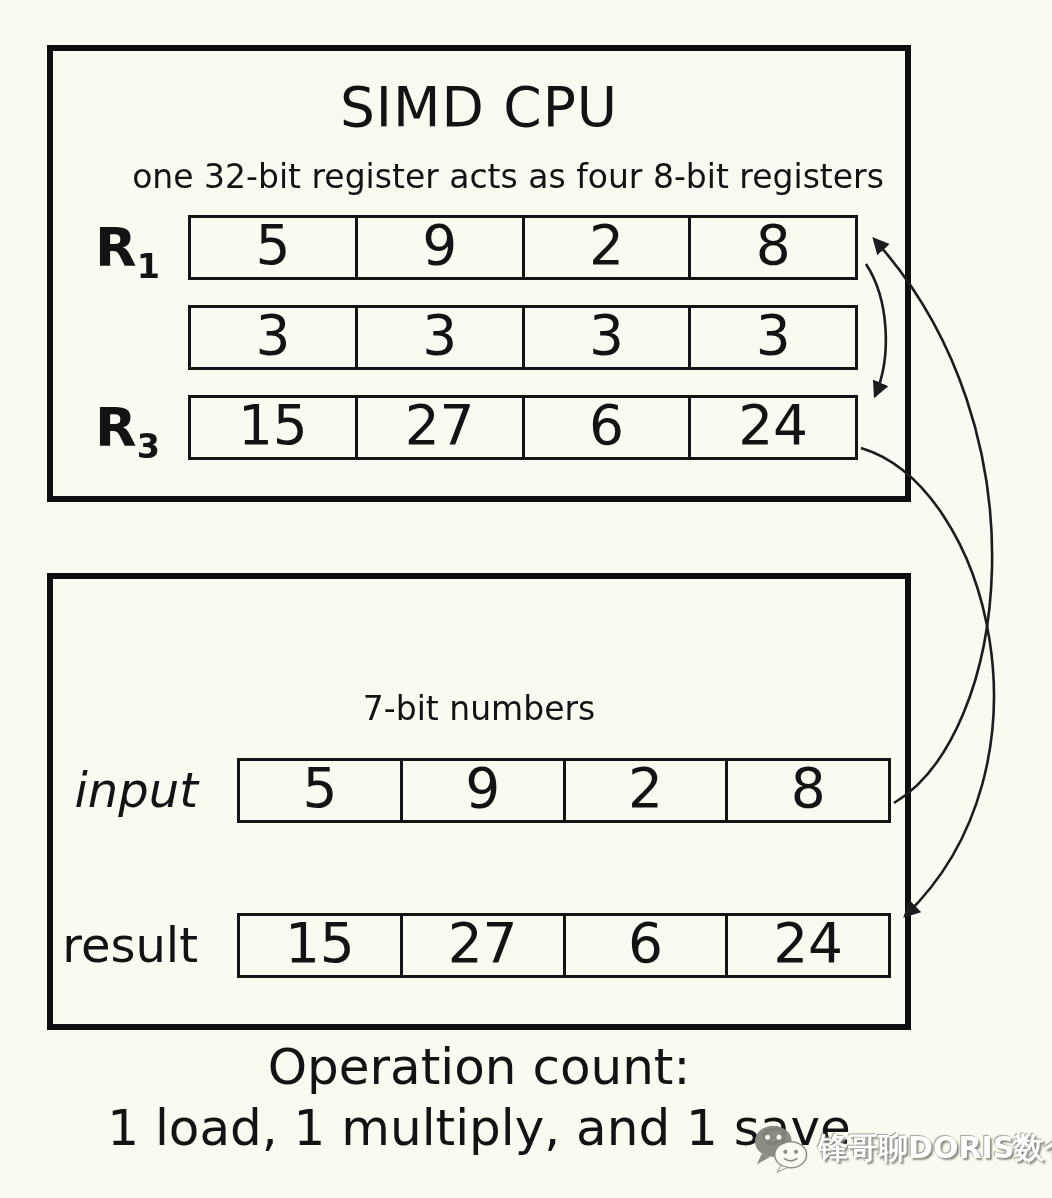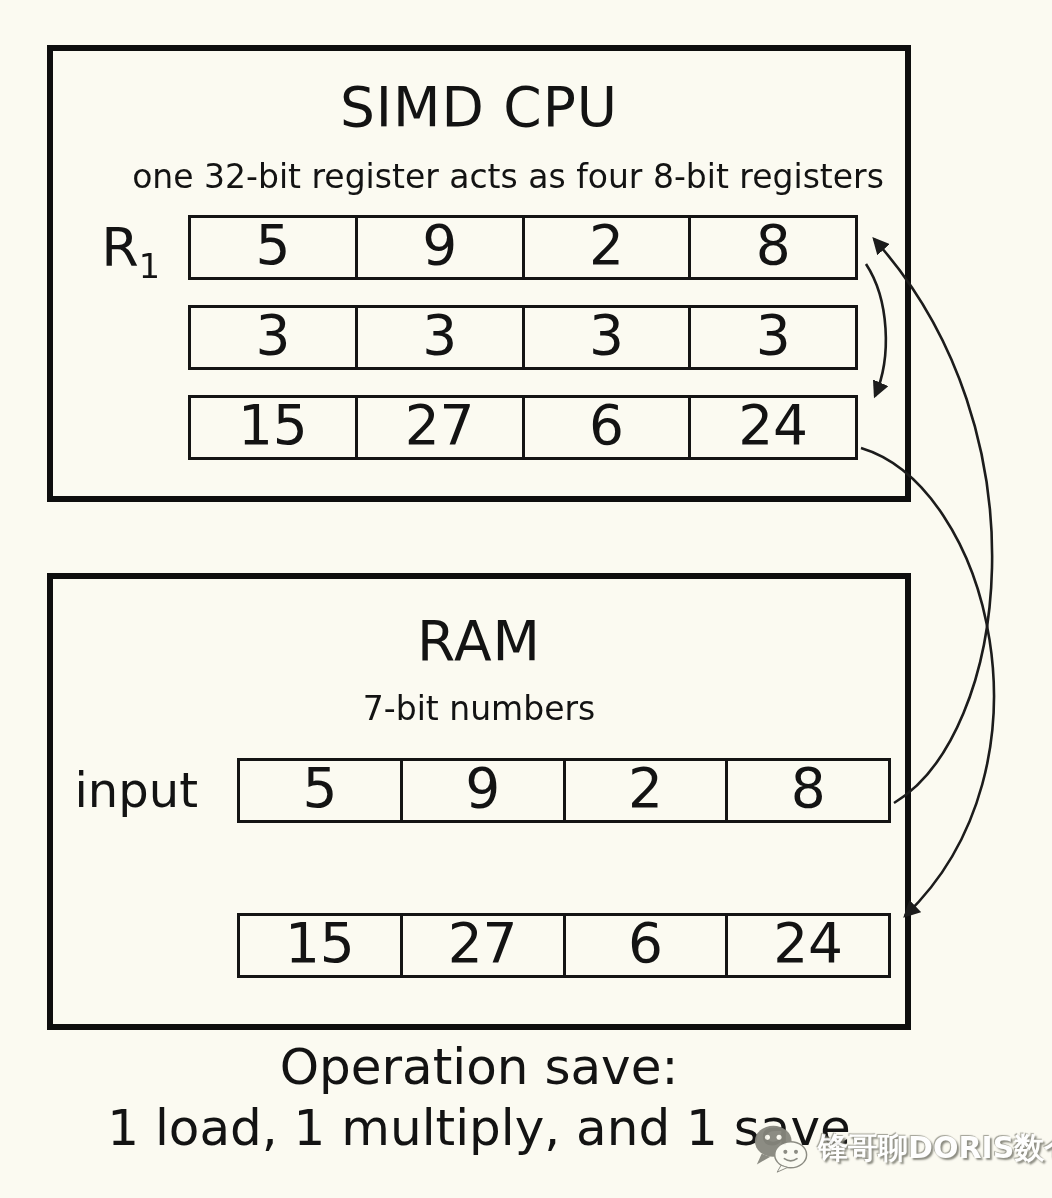--- a/index.html
+++ b/index.html
@@ -55,32 +55,32 @@
     flex: 1 1 0;
     display: flex; align-items: center; justify-content: center;
     font-size: 55px; line-height: 1;
     border-left: 3px solid #141414;
     padding-bottom: 4px;
   }
   .cell:first-child { border-left: none; }
 
   .reg-label {
     position: absolute; left: 50px; width: 110px;
-    text-align: right; font-size: 54px; line-height: 65px;
+    text-align: right; font-size: 54px; line-height: 65px; font-weight: bold;
   }
   .reg-label sub { font-size: 0.62em; line-height: 0; }
   #label-r1 { top: 215px; }
   #label-r2 { top: 305px; }
   #label-r3 { top: 395px; }
 
   .ram-label {
     position: absolute; left: 40px; width: 158px;
     text-align: right; font-size: 48px; line-height: 65px;
   }
-  #label-input  { top: 758px; }
+  #label-input  { top: 758px; font-style: italic; }
   #label-result { top: 913px; }
 
   .caption-line {
     position: absolute; left: 47px; width: 864px;
     text-align: center; font-size: 50px; line-height: 1.0;
   }
   #caption-1 { top: 1042px; }
   #caption-2 { top: 1103px; }
 
   #arrows { position: absolute; left: 0; top: 0; pointer-events: none; }
@@ -113,47 +113,48 @@
     <div class="cell">8</div>
   </div>
 
   <div class="cells cpu-cells" id="row-r2">
     <div class="cell">3</div>
     <div class="cell">3</div>
     <div class="cell">3</div>
     <div class="cell">3</div>
   </div>
 
+  <div class="reg-label" id="label-r3"><span>R</span><sub>3</sub></div>
   <div class="cells cpu-cells" id="row-r3">
     <div class="cell">15</div>
     <div class="cell">27</div>
     <div class="cell">6</div>
     <div class="cell">24</div>
   </div>
 
   <div class="outer-box" id="ram-box"></div>
-  <div class="box-title" id="ram-title">RAM</div>
   <div class="box-subtitle" id="ram-subtitle">7-bit numbers</div>
 
   <div class="ram-label" id="label-input">input</div>
   <div class="cells ram-cells" id="row-input">
     <div class="cell">5</div>
     <div class="cell">9</div>
     <div class="cell">2</div>
     <div class="cell">8</div>
   </div>
 
+  <div class="ram-label" id="label-result">result</div>
   <div class="cells ram-cells" id="row-result">
     <div class="cell">15</div>
     <div class="cell">27</div>
     <div class="cell">6</div>
     <div class="cell">24</div>
   </div>
 
-  <div class="caption-line" id="caption-1">Operation save:</div>
+  <div class="caption-line" id="caption-1">Operation count:</div>
   <div class="caption-line" id="caption-2">1 load, 1 multiply, and 1 save</div>
 
   <svg id="arrows" width="1052" height="1198" viewBox="0 0 1052 1198">
     <defs>
       <marker id="ah" viewBox="0 0 10 10" refX="8.5" refY="5" markerWidth="6.5" markerHeight="6.5" orient="auto">
         <path d="M0,0 L10,5 L0,10 z" fill="#1c1c1c"></path>
       </marker>
     </defs>
     <path d="M 894 803 C 1008 735, 1048 432, 874 239" fill="none" stroke="#1c1c1c" stroke-width="2.6" marker-end="url(#ah)"></path>
     <path d="M 866 264 C 889 299, 892 357, 875 396" fill="none" stroke="#1c1c1c" stroke-width="2.6" marker-end="url(#ah)"></path>

